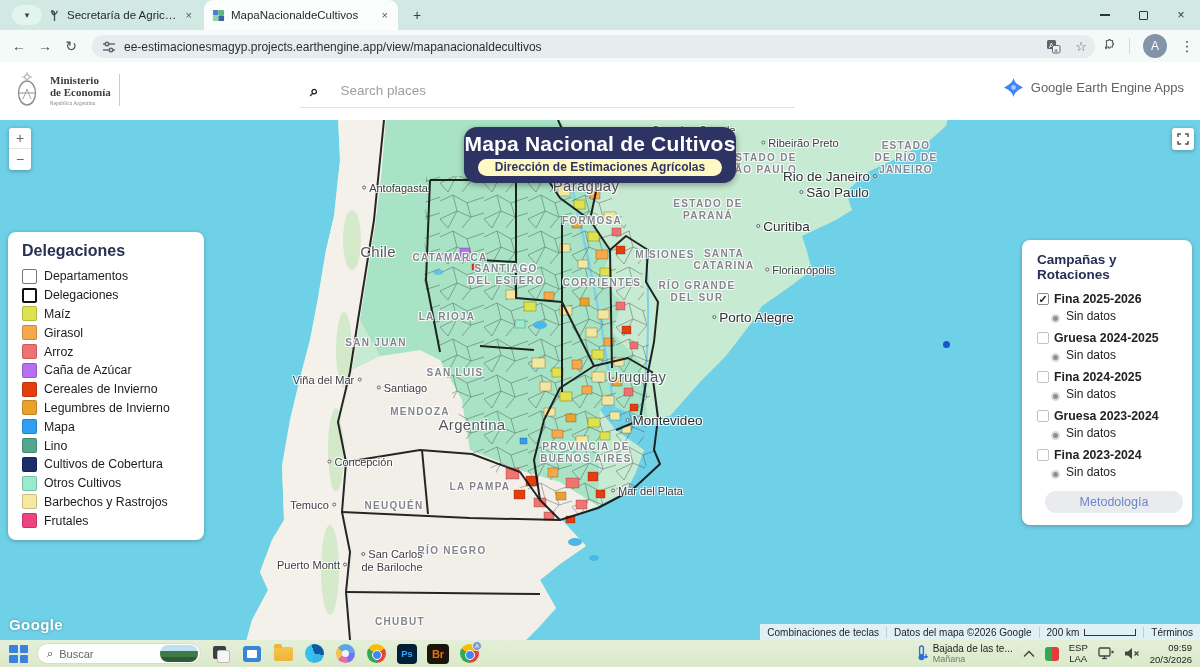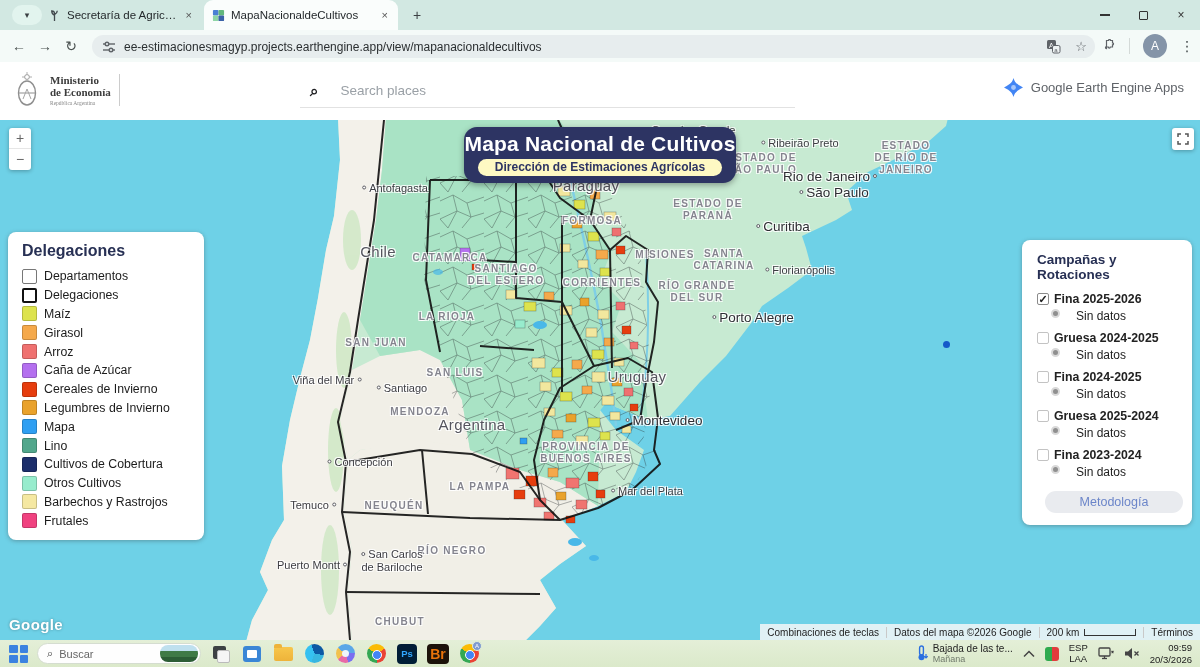--- a/index.html
+++ b/index.html
@@ -79,21 +79,21 @@
   .swatch.outline-bold { background:#fff; border:2px solid #111; }
   .ref-label { font-size:12.3px; color:#1c1c1c; }
 
   #camp-panel { left:1022px; top:120px; width:170px; padding:12px 0 12px 15px; }
   #camp-panel h2 { font-size:13.5px; color:#273054; margin-bottom:10px; }
   .camp-item { margin-bottom:8px; }
   .camp-row { display:flex; align-items:center; gap:5px; }
   .cbx { width:12px; height:12px; border:1px solid #c3c3c3; border-radius:2px; background:#fff; font-size:11px; line-height:11px; text-align:center; color:#222; font-weight:bold; cursor:pointer; flex:0 0 auto; }
   .cbx.checked { border-color:#8b8b8b; }
   .camp-label { font-size:12.3px; font-weight:bold; color:#222; }
-  .camp-sub { display:flex; align-items:flex-start; gap:16px; margin:3px 0 0 14px; }
+  .camp-sub { display:flex; align-items:flex-end; gap:6px; margin:3px 0 0 14px; }
   .rdot { width:9px; height:9px; border-radius:50%; background:#8f8f8f; border:2px solid #d9d9d9; flex:0 0 auto; }
   .camp-sub span { font-size:12px; color:#222; }
   #metod-btn { margin:12px auto 0; margin-left:8px; width:138px; height:22px; border-radius:12px; background:#e9ebef; color:#6b85c9; font-size:12.5px; text-align:center; line-height:22px; cursor:pointer; }
 
   #gwm { position:absolute; left:9px; bottom:7px; color:#fff; font-size:15px; font-weight:bold; letter-spacing:.4px; text-shadow:0 0 3px rgba(0,0,0,.35); }
   #attrib { position:absolute; right:0; bottom:0; height:16px; display:flex; align-items:center; background:rgba(245,247,247,.85); font-size:10px; color:#1d1d1d; }
   #attrib > div { padding:0 7px; white-space:nowrap; }
   #attrib .sep { border-left:1px solid #c9c9c9; }
   .scalebar { display:inline-block; width:52px; height:7px; border:1.4px solid #333; border-top:none; margin-left:5px; vertical-align:middle; }
 
@@ -112,21 +112,21 @@
   .store { width:18px; height:16px; background:#3a86d6; border-radius:3px; position:relative; }
   .store::before { content:""; position:absolute; left:4px; top:4px; width:10px; height:8px; background:#fff; border-radius:1px; }
   .folder { width:19px; height:14px; background:linear-gradient(#f7c64a,#eeb33a); border-radius:2px; position:relative; }
   .folder::before { content:""; position:absolute; left:0; top:-3px; width:8px; height:4px; background:#eeb33a; border-radius:2px 2px 0 0; }
   .edge { width:19px; height:19px; border-radius:50%; background:conic-gradient(from 200deg,#35c1f1 0 140deg,#0c59a4 140deg 260deg,#38b6e0 260deg); }
   .paint { width:19px; height:19px; border-radius:50%; background:conic-gradient(#5aa7e8 0 25%,#7a6ff0 25% 45%,#e86aa6 45% 65%,#f2c14e 65% 85%,#5aa7e8 85%); position:relative; }
   .paint::before { content:""; position:absolute; left:6px; top:6px; width:7px; height:7px; background:#eef6fb; border-radius:50%; }
   .chrome-ball { width:19px; height:19px; border-radius:50%; background:conic-gradient(from -60deg,#fbbc05 0 120deg,#ea4335 120deg 240deg,#34a853 240deg 360deg); position:relative; }
   .chrome-ball::after { content:""; position:absolute; left:5.5px; top:5.5px; width:8px; height:8px; border-radius:50%; background:#4285f4; border:1.6px solid #fff; }
   .ps-badge { width:20px; height:20px; border-radius:4px; background:#001e36; color:#31a8ff; font-size:9.5px; font-weight:bold; display:flex; align-items:center; justify-content:center; }
-  .br-badge { width:40px; height:20px; border-radius:4px; background:#1c130a; color:#e8730a; font-size:14px; font-weight:bold; display:flex; align-items:center; justify-content:center; }
+  .br-badge { width:40px; height:20px; border-radius:4px; background:#1c130a; color:#e8730a; font-size:11px; font-weight:bold; display:flex; align-items:center; justify-content:center; }
   .profile-badge { position:absolute; right:-2px; top:-2px; width:10px; height:10px; border-radius:50%; background:#7f9bd1; border:1.4px solid #e4efd8; color:#fff; font-size:6px; line-height:8px; text-align:center; }
   #tb-right { position:absolute; right:4px; top:0; height:27px; display:flex; align-items:center; gap:10px; }
   .weather { display:flex; align-items:center; gap:5px; }
   .wx-txt b { display:block; font-size:10px; color:#222; font-weight:normal; }
   .wx-txt small { display:block; font-size:9px; color:#707a6c; }
   .tray-txt { font-size:9.5px; color:#222; line-height:1.15; text-align:center; }
   .clock { font-size:9.5px; color:#222; text-align:right; line-height:1.25; padding-right:4px; }
   .tray-duo { width:14px; height:14px; border-radius:3px; overflow:hidden; display:flex; }
   .tray-duo i { flex:1; } .tray-duo i.g { background:#2faa4e; } .tray-duo i.r { background:#e23c3c; }
 </style>
@@ -499,21 +499,21 @@
             <span class="camp-label">Fina 2024-2025</span>
           </div>
           <div class="camp-sub">
             <span class="rdot"></span>
             <span>Sin datos</span>
           </div>
         </div>
         <div class="camp-item">
           <div class="camp-row">
             <span class="cbx"></span>
-            <span class="camp-label">Gruesa 2025-2024</span>
+            <span class="camp-label">Gruesa 2023-2024</span>
           </div>
           <div class="camp-sub">
             <span class="rdot"></span>
             <span>Sin datos</span>
           </div>
         </div>
         <div class="camp-item">
           <div class="camp-row">
             <span class="cbx"></span>
             <span class="camp-label">Fina 2023-2024</span>

